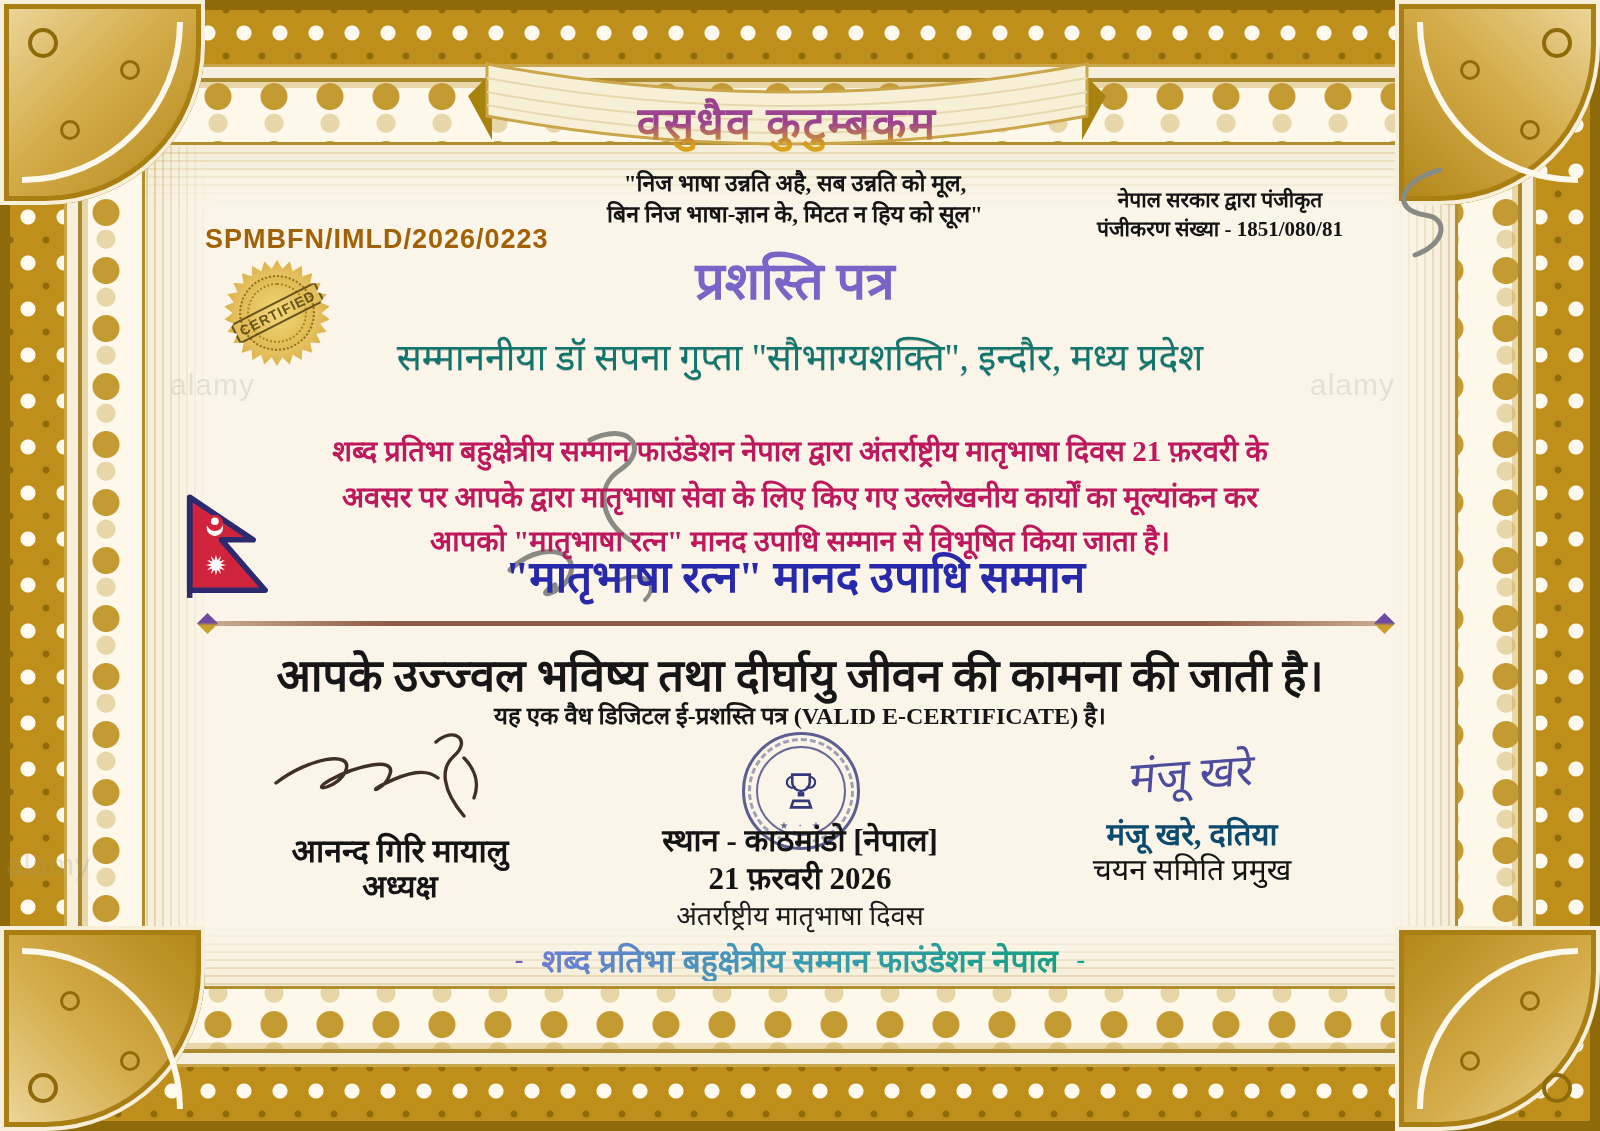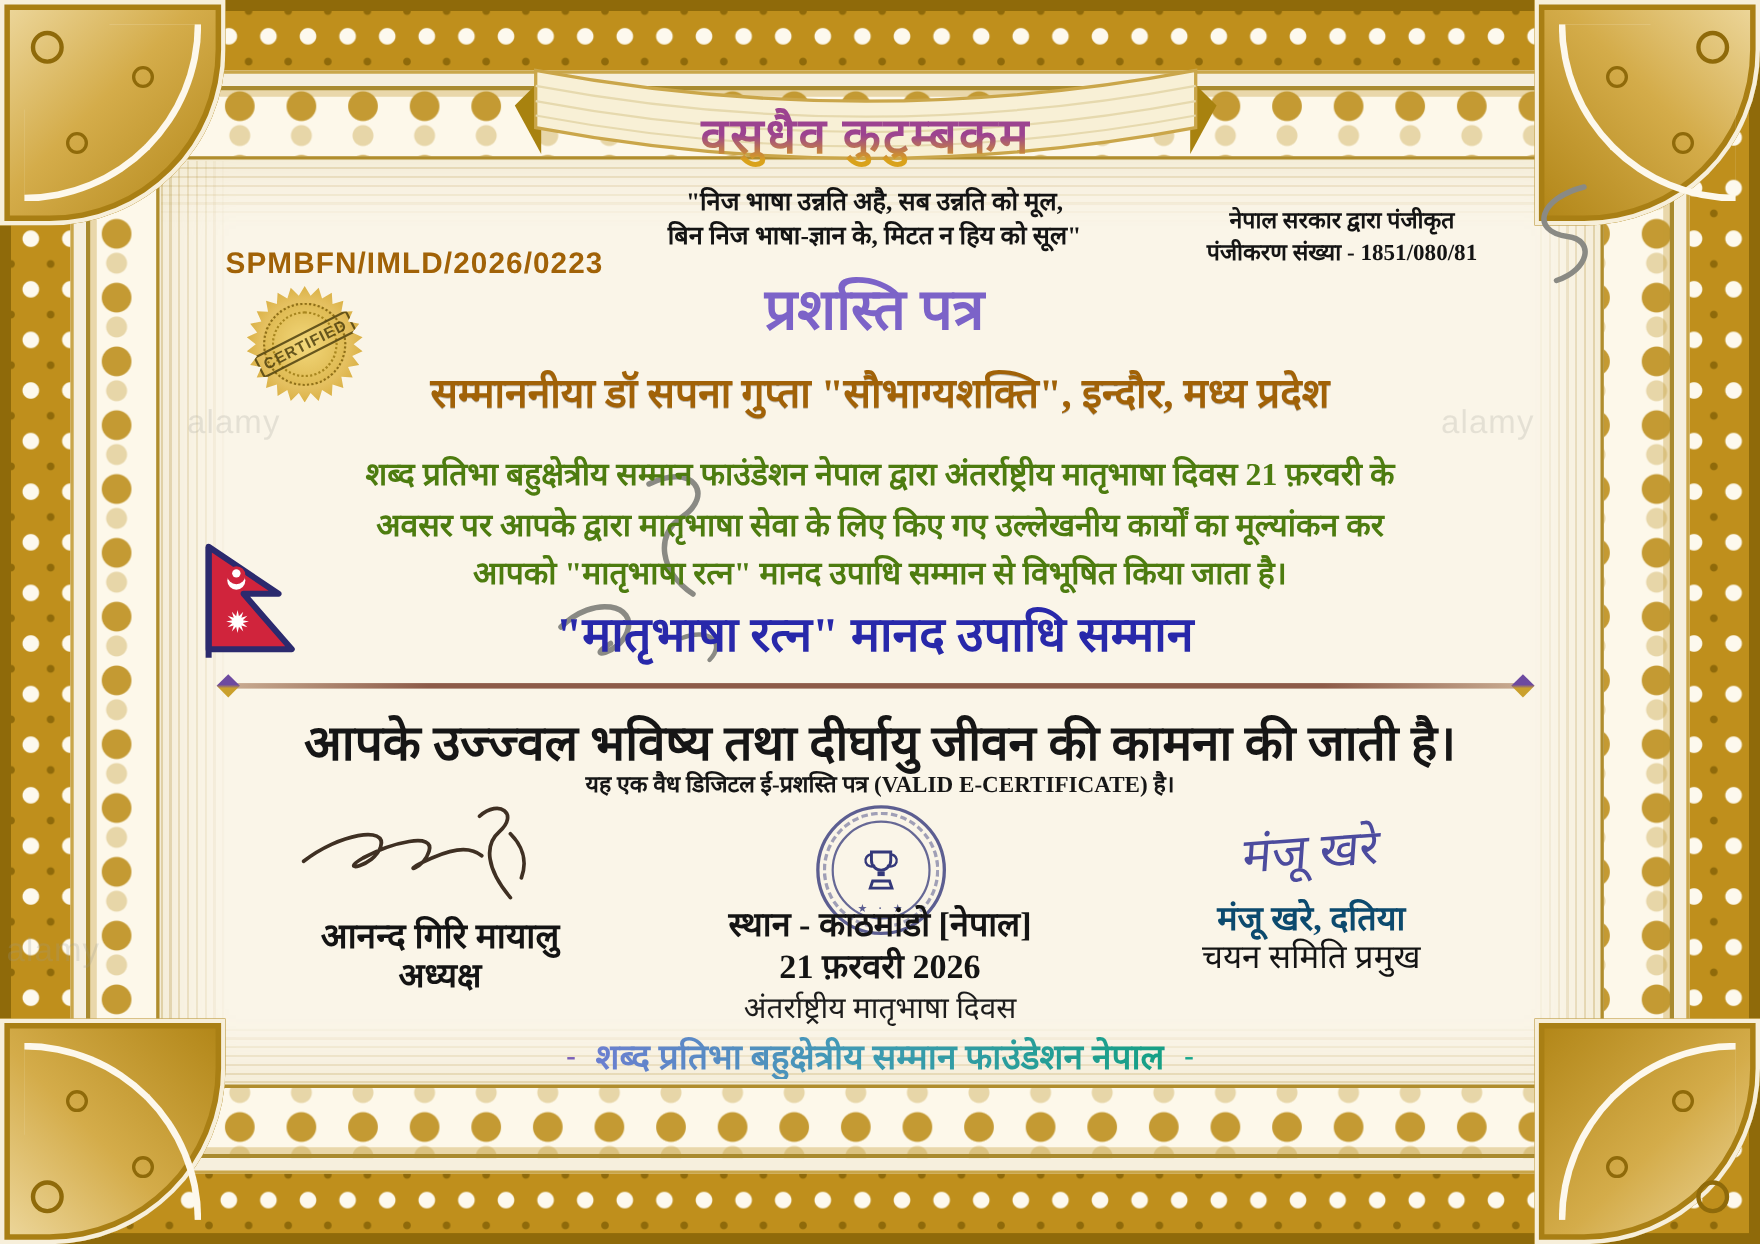--- a/index.html
+++ b/index.html
@@ -62,30 +62,30 @@
   .certno{left:205px;top:224px;font-family:"Liberation Sans","DejaVu Sans",sans-serif;font-size:27px;font-weight:bold;color:#a16207;letter-spacing:1px;}
   .doc-title{left:795px;top:243px;font-size:52px;font-weight:600;color:#7c63c8;white-space:nowrap;}
 
   .certified-seal{position:absolute;left:224px;top:260px;width:106px;height:106px;
     background:radial-gradient(circle,#f7e29a 0%,#e4bf5e 55%,#c9991d 100%);}
   .certified-inner{position:absolute;inset:15px;border-radius:50%;background:radial-gradient(circle,#f3d87b,#d8b045);
     border:2px dotted #8f6f18;display:flex;align-items:center;justify-content:center;}
   .certified-ring{position:absolute;inset:6px;border-radius:50%;border:2px dotted #a8861f;}
   .certified-label{transform:rotate(-27deg);font-family:"Liberation Sans",sans-serif;font-size:14px;font-weight:bold;color:#4f4110;letter-spacing:1px;border:2px solid #4f4110;padding:1px 4px;border-radius:3px;opacity:.85;}
 
-  .recipient{left:800px;top:330px;font-size:37px;font-weight:bold;color:#a16207;white-space:nowrap;text-shadow:0 1px 0 rgba(0,0,0,.25);}
-  .body-line{left:800px;color:#4d7c0f;font-size:29px;font-weight:600;white-space:nowrap;}
+  .recipient{left:800px;top:330px;font-size:37px;font-weight:normal;color:#0f766e;white-space:nowrap;text-shadow:0 1px 0 rgba(0,0,0,.25);}
+  .body-line{left:800px;color:#be185d;font-size:29px;font-weight:600;white-space:nowrap;margin-top:20px;}
   .award{left:795px;top:545px;font-size:44px;font-weight:bold;color:#2828aa;white-space:nowrap;}
 
   .divider{position:absolute;left:200px;top:614px;width:1192px;height:18px;display:flex;align-items:center;}
   .divider .line{flex:1;height:5px;background:linear-gradient(90deg,#c7a98f,#8d5b49 15%,#8d5b49 85%,#c7a98f);}
   .divider .diamond{width:15px;height:15px;transform:rotate(45deg);background:linear-gradient(135deg,#6d4aa0 45%,#caa02c 60%);}
 
   .wish{left:800px;top:643px;font-size:45px;font-weight:600;color:#161616;white-space:nowrap;}
-  .valid{left:800px;top:698px;font-size:21px;font-weight:bold;color:#161616;white-space:nowrap;}
+  .valid{left:800px;top:698px;font-size:24px;font-weight:bold;color:#161616;white-space:nowrap;}
 
   .flag{position:absolute;left:182px;top:490px;}
 
   .sig-left-svg{position:absolute;left:268px;top:728px;}
   .sig-left-name{left:400px;top:828px;font-size:32px;font-weight:600;color:#141414;white-space:nowrap;}
   .sig-left-role{left:400px;top:864px;font-size:31px;font-weight:600;color:#141414;white-space:nowrap;}
 
   .stamp{position:absolute;left:742px;top:732px;width:112px;height:112px;border-radius:50%;
     border:3px solid rgba(52,56,122,.8);display:flex;align-items:center;justify-content:center;}
   .stamp .ring{position:absolute;inset:11px;border-radius:50%;border:2px solid rgba(52,56,122,.75);}

